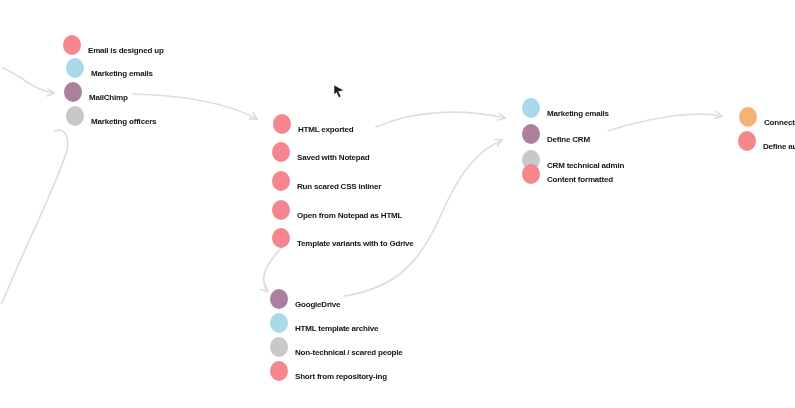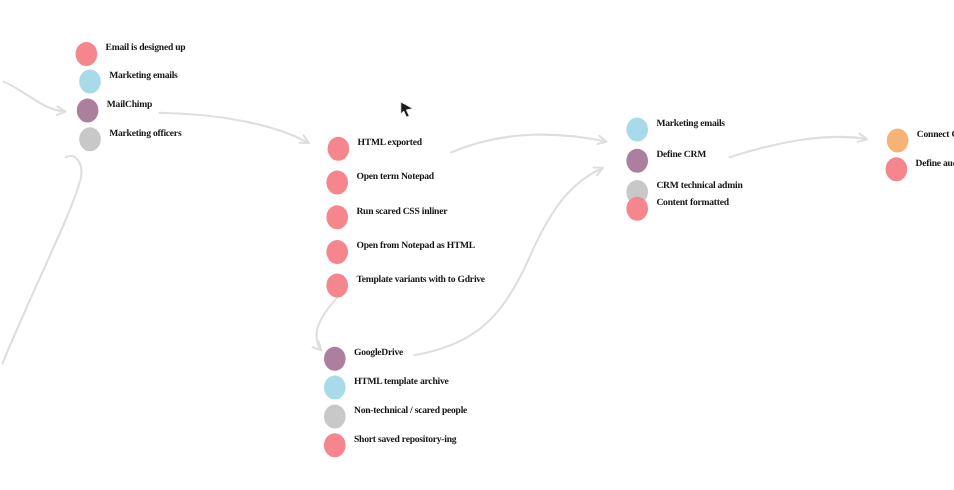--- a/index.html
+++ b/index.html
@@ -19,24 +19,23 @@
   }
   .edge {
     fill: none;
     stroke: #dedede;
     stroke-width: 1.7;
     stroke-linecap: round;
   }
   .node {
     position: absolute;
     display: flex;
-    align-items: flex-start;
+    align-items: flex-end;
     gap: 7px;
     cursor: default;
-    font-family: Liberation Serif, serif;
   }
   .dot {
     width: 18px;
     height: 20px;
     border-radius: 50%;
     flex: 0 0 auto;
   }
   .label {
     font-size: 8px;
     font-weight: 600;
@@ -89,21 +88,21 @@
     </div>
   </div>
 
   <div>
     <div class="node" style="left:273px;top:114px">
       <span class="dot" style="background: rgb(245, 134, 142);"></span>
       <span class="label">HTML exported</span>
     </div>
     <div class="node" style="left:272px;top:142px">
       <span class="dot" style="background: rgb(245, 134, 142);"></span>
-      <span class="label">Open term Notepad</span>
+      <span class="label">Saved with Notepad</span>
     </div>
     <div class="node" style="left:272px;top:171px">
       <span class="dot" style="background: rgb(245, 134, 142);"></span>
       <span class="label">Run scared CSS inliner</span>
     </div>
     <div class="node" style="left:272px;top:200px">
       <span class="dot" style="background: rgb(245, 134, 142);"></span>
       <span class="label">Open from Notepad as HTML</span>
     </div>
     <div class="node" style="left:272px;top:228px">
@@ -120,21 +119,21 @@
     <div class="node" style="left:270px;top:313px">
       <span class="dot" style="background: rgb(168, 218, 233);"></span>
       <span class="label">HTML template archive</span>
     </div>
     <div class="node" style="left:270px;top:337px">
       <span class="dot" style="background: rgb(200, 200, 200);"></span>
       <span class="label">Non-technical / scared people</span>
     </div>
     <div class="node" style="left:270px;top:361px">
       <span class="dot" style="background: rgb(245, 134, 142);"></span>
-      <span class="label">Short saved repository-ing</span>
+      <span class="label">Short from repository-ing</span>
     </div>
   </div>
 
   <div>
     <div class="node" style="left:522px;top:98px">
       <span class="dot" style="background: rgb(168, 218, 233);"></span>
       <span class="label">Marketing emails</span>
     </div>
     <div class="node" style="left:522px;top:124px">
       <span class="dot" style="background: rgb(172, 127, 158);"></span>

